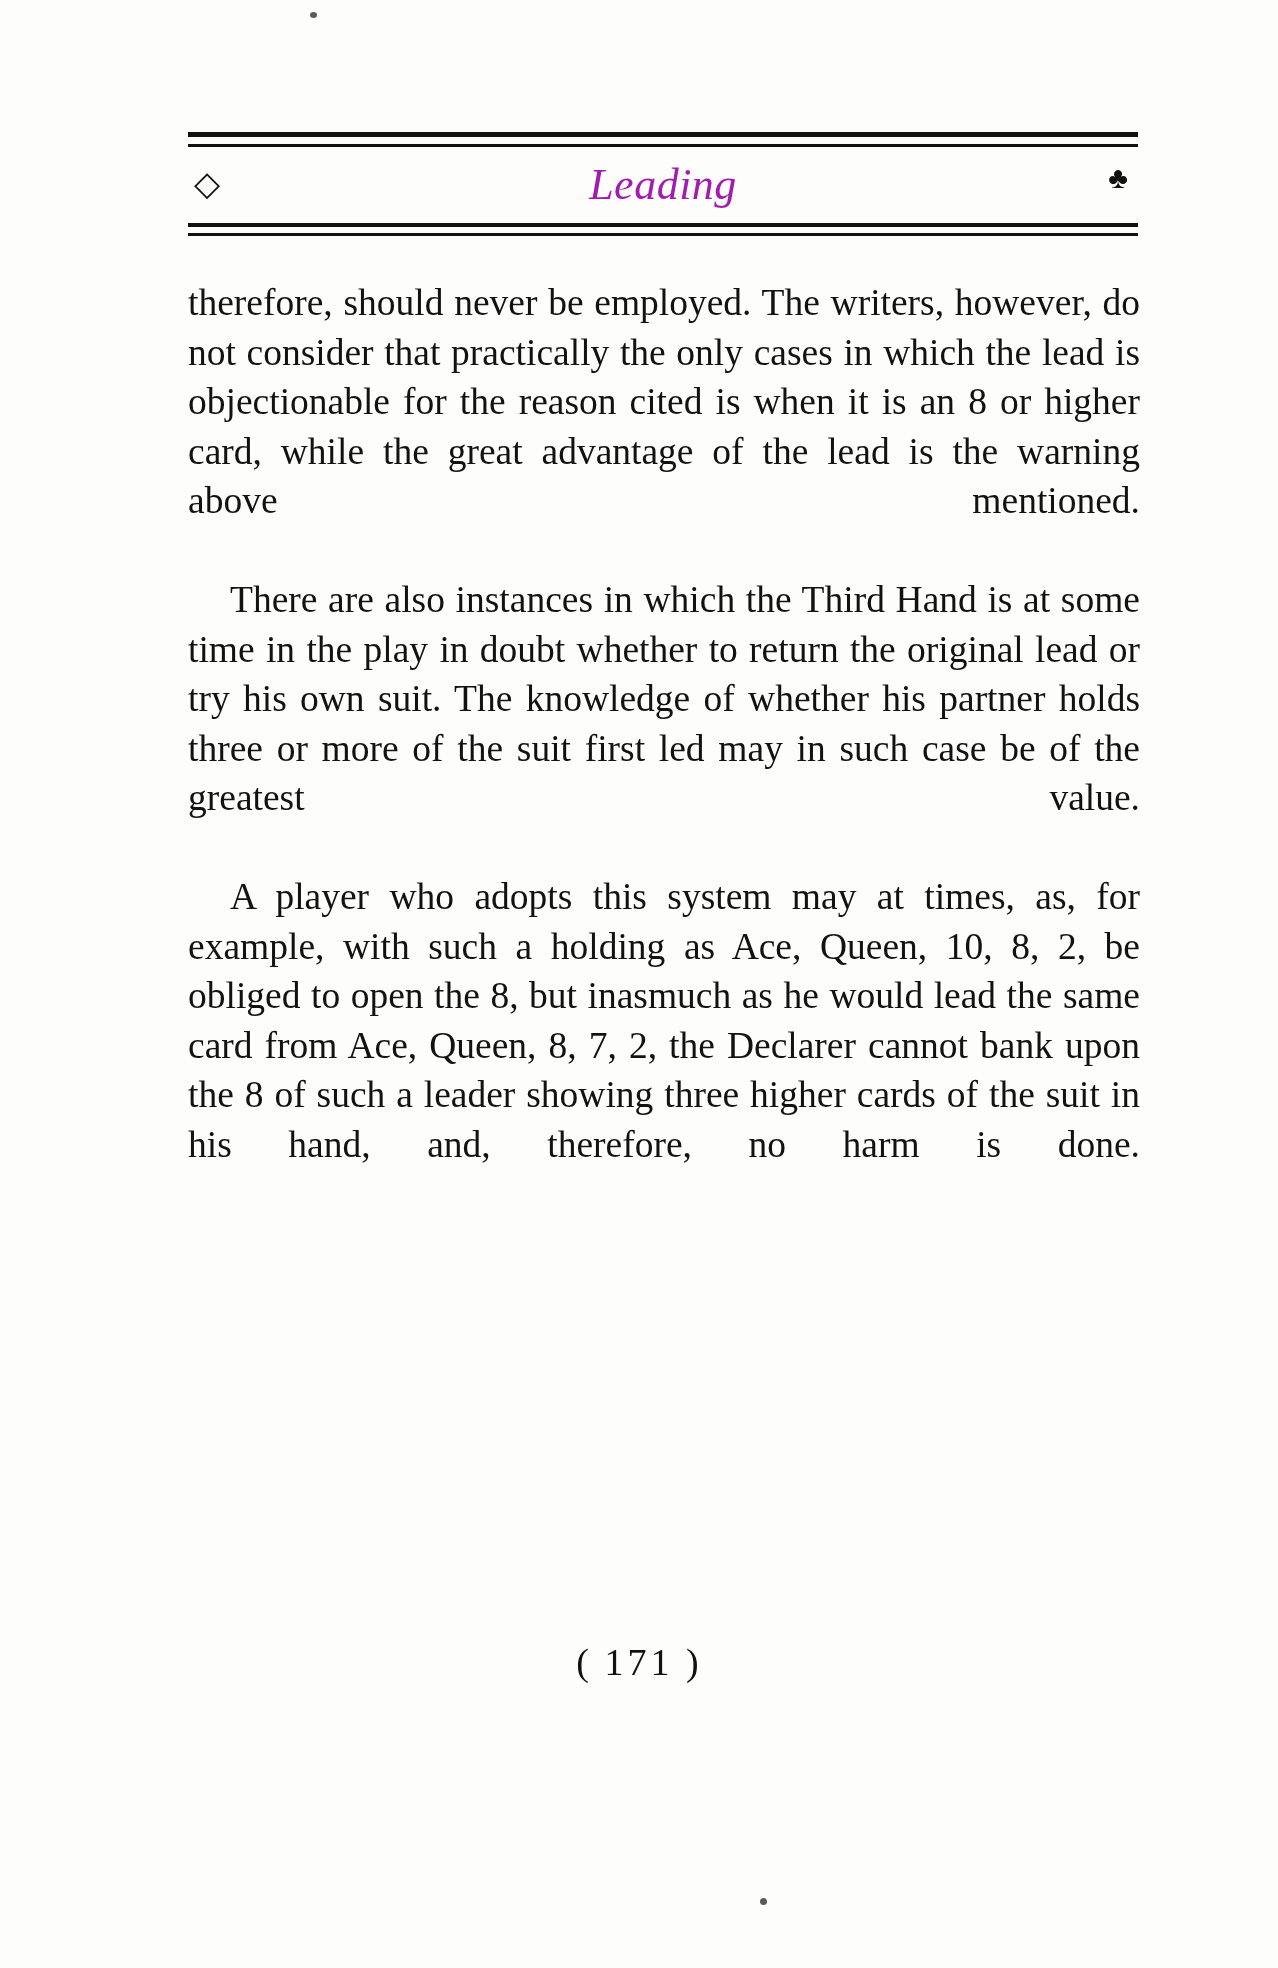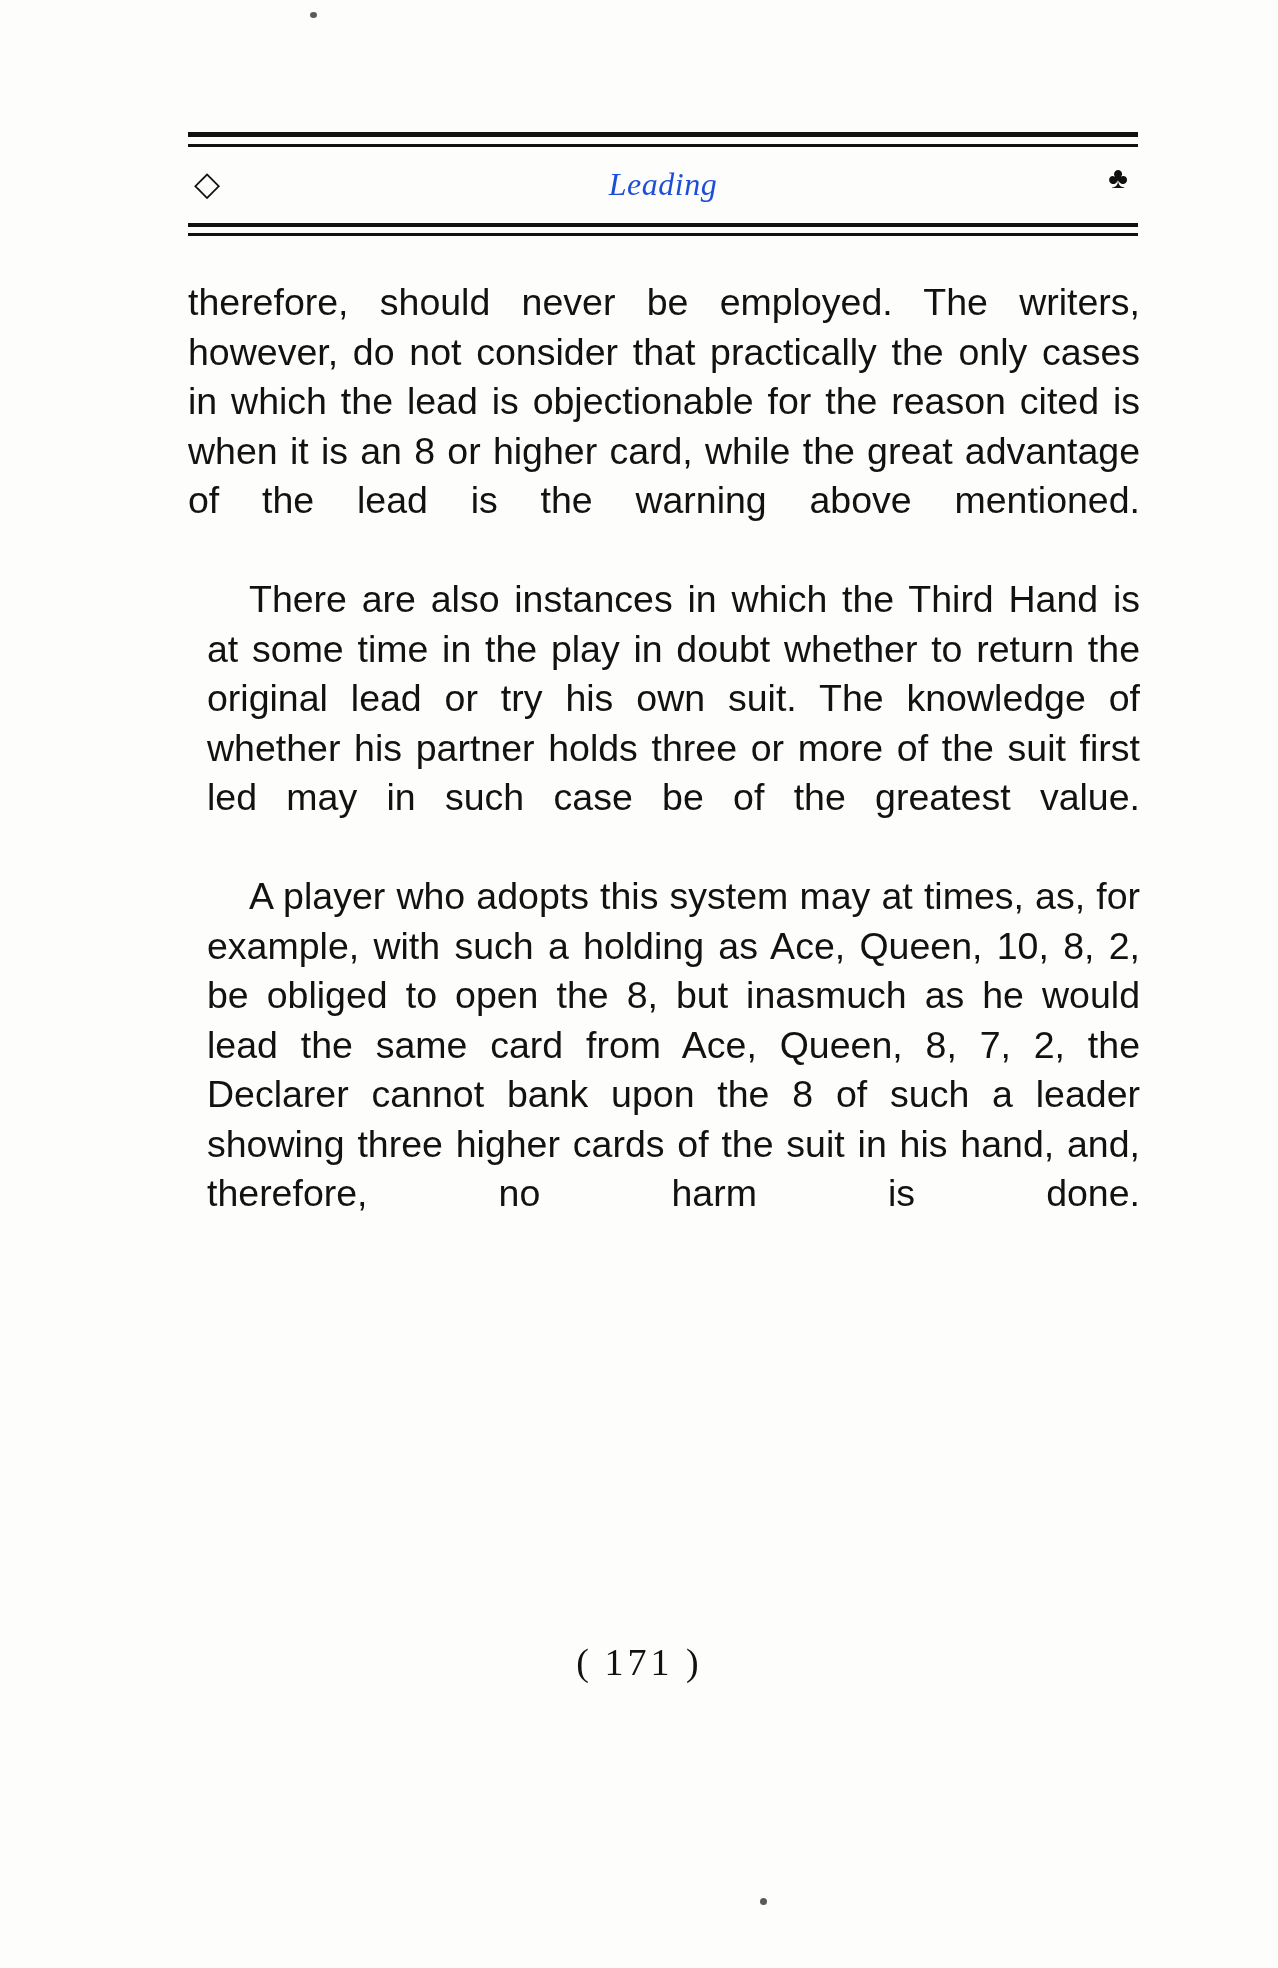--- a/index.html
+++ b/index.html
@@ -42,23 +42,23 @@
   .head-row {
     position: relative;
     height: 74px;
     display: flex;
     align-items: center;
     justify-content: center;
   }
   .head-title {
     font-family: "Liberation Serif", serif;
     font-style: italic;
-    font-size: 32px;
+    font-size: 44px;
     letter-spacing: 0.5px;
-    color: #1d4ed8;
+    color: #a21caf;
   }
   .head-mark {
     position: absolute;
     font-size: 34px;
     line-height: 1;
     color: #111;
   }
   .head-mark.left  { left: 6px; top: 20px; }
   .head-mark.right { right: 10px; top: 16px; font-size: 30px; }
 
@@ -66,32 +66,32 @@
   .rule-under-2 { height: 3px; margin-top: 6px; }
 
   
   .body-col {
     position: absolute;
     left: 188px;
     top: 278px;
     width: 952px;
   }
   .para {
-    font-family: Liberation Sans, sans-serif;
+    font-family: Liberation Serif, serif;
     font-size: 37.5px;
     line-height: 49.5px;
     text-align: justify;
     text-justify: inter-word;
     margin: 0 0 0 0;
     color: #121212;
     -webkit-hyphens: none;
     hyphens: none;
   }
   .para.indent { text-indent: 42px; }
-  .para + .para { margin-top: 0px; margin-left: 19px; }
+  .para + .para { margin-top: 0px; }
 
   
   .para::after {
     content: "";
     display: inline-block;
     width: 100%;
   }
 
   
   .folio {

